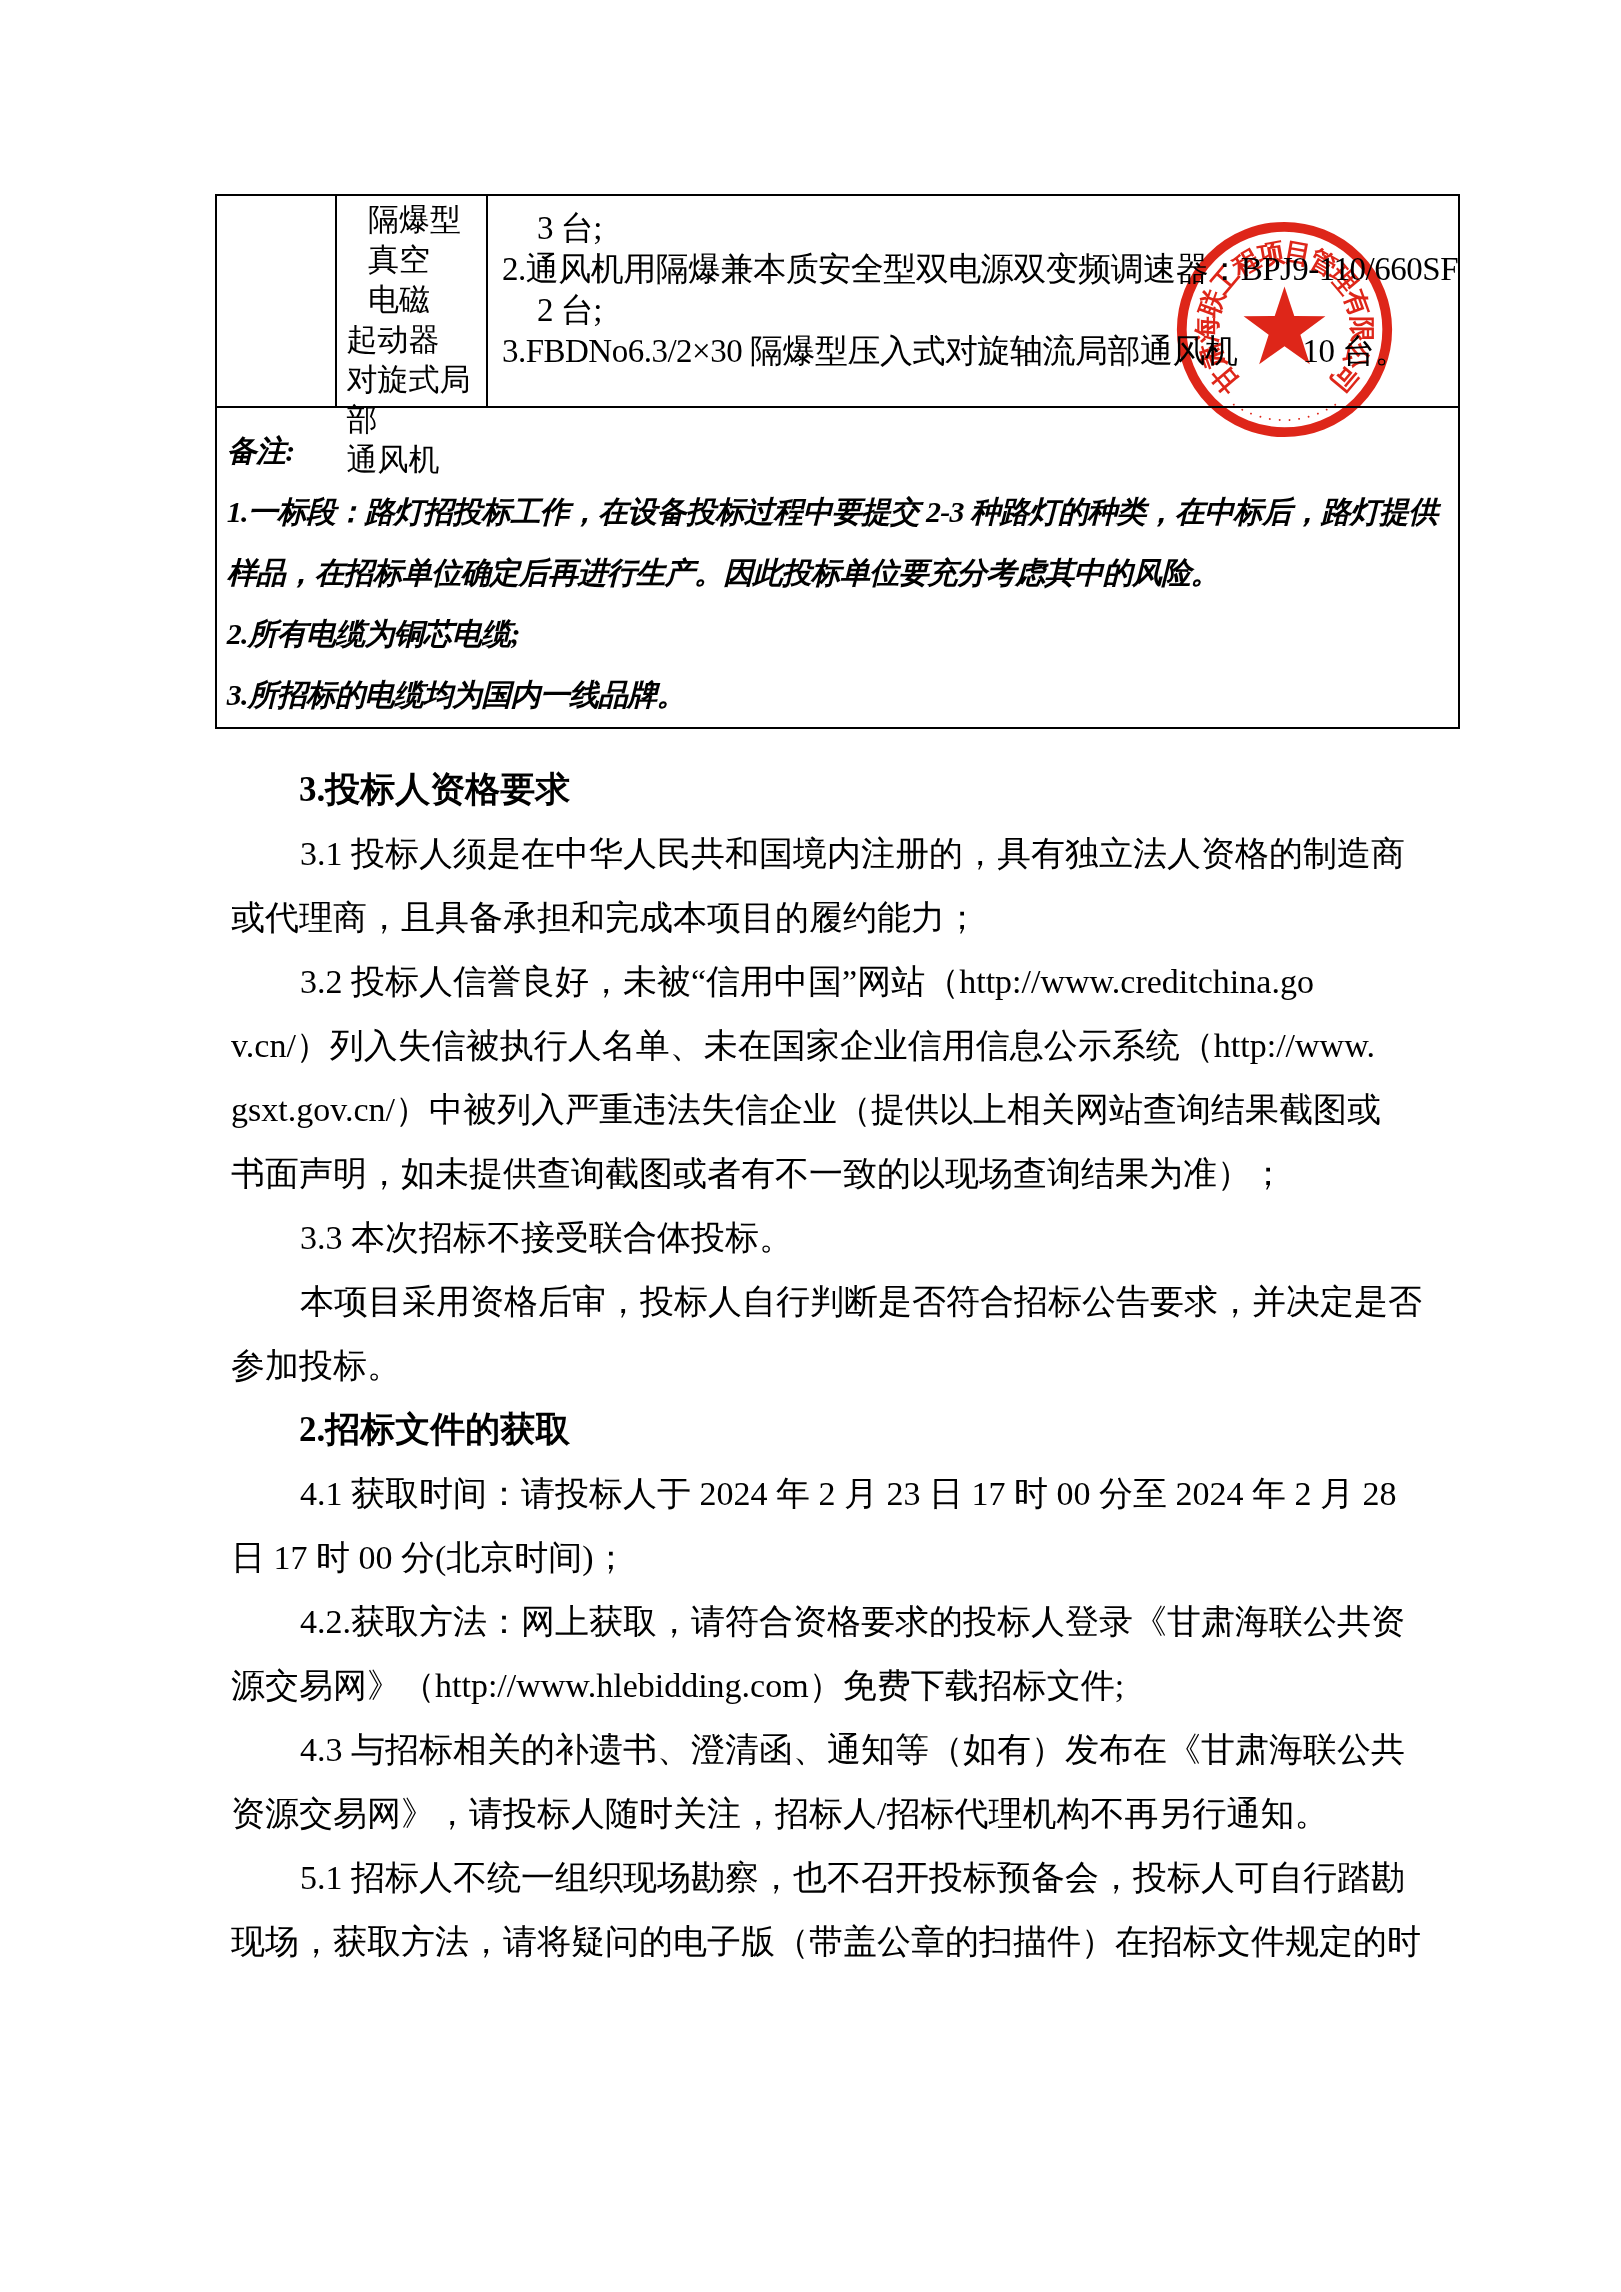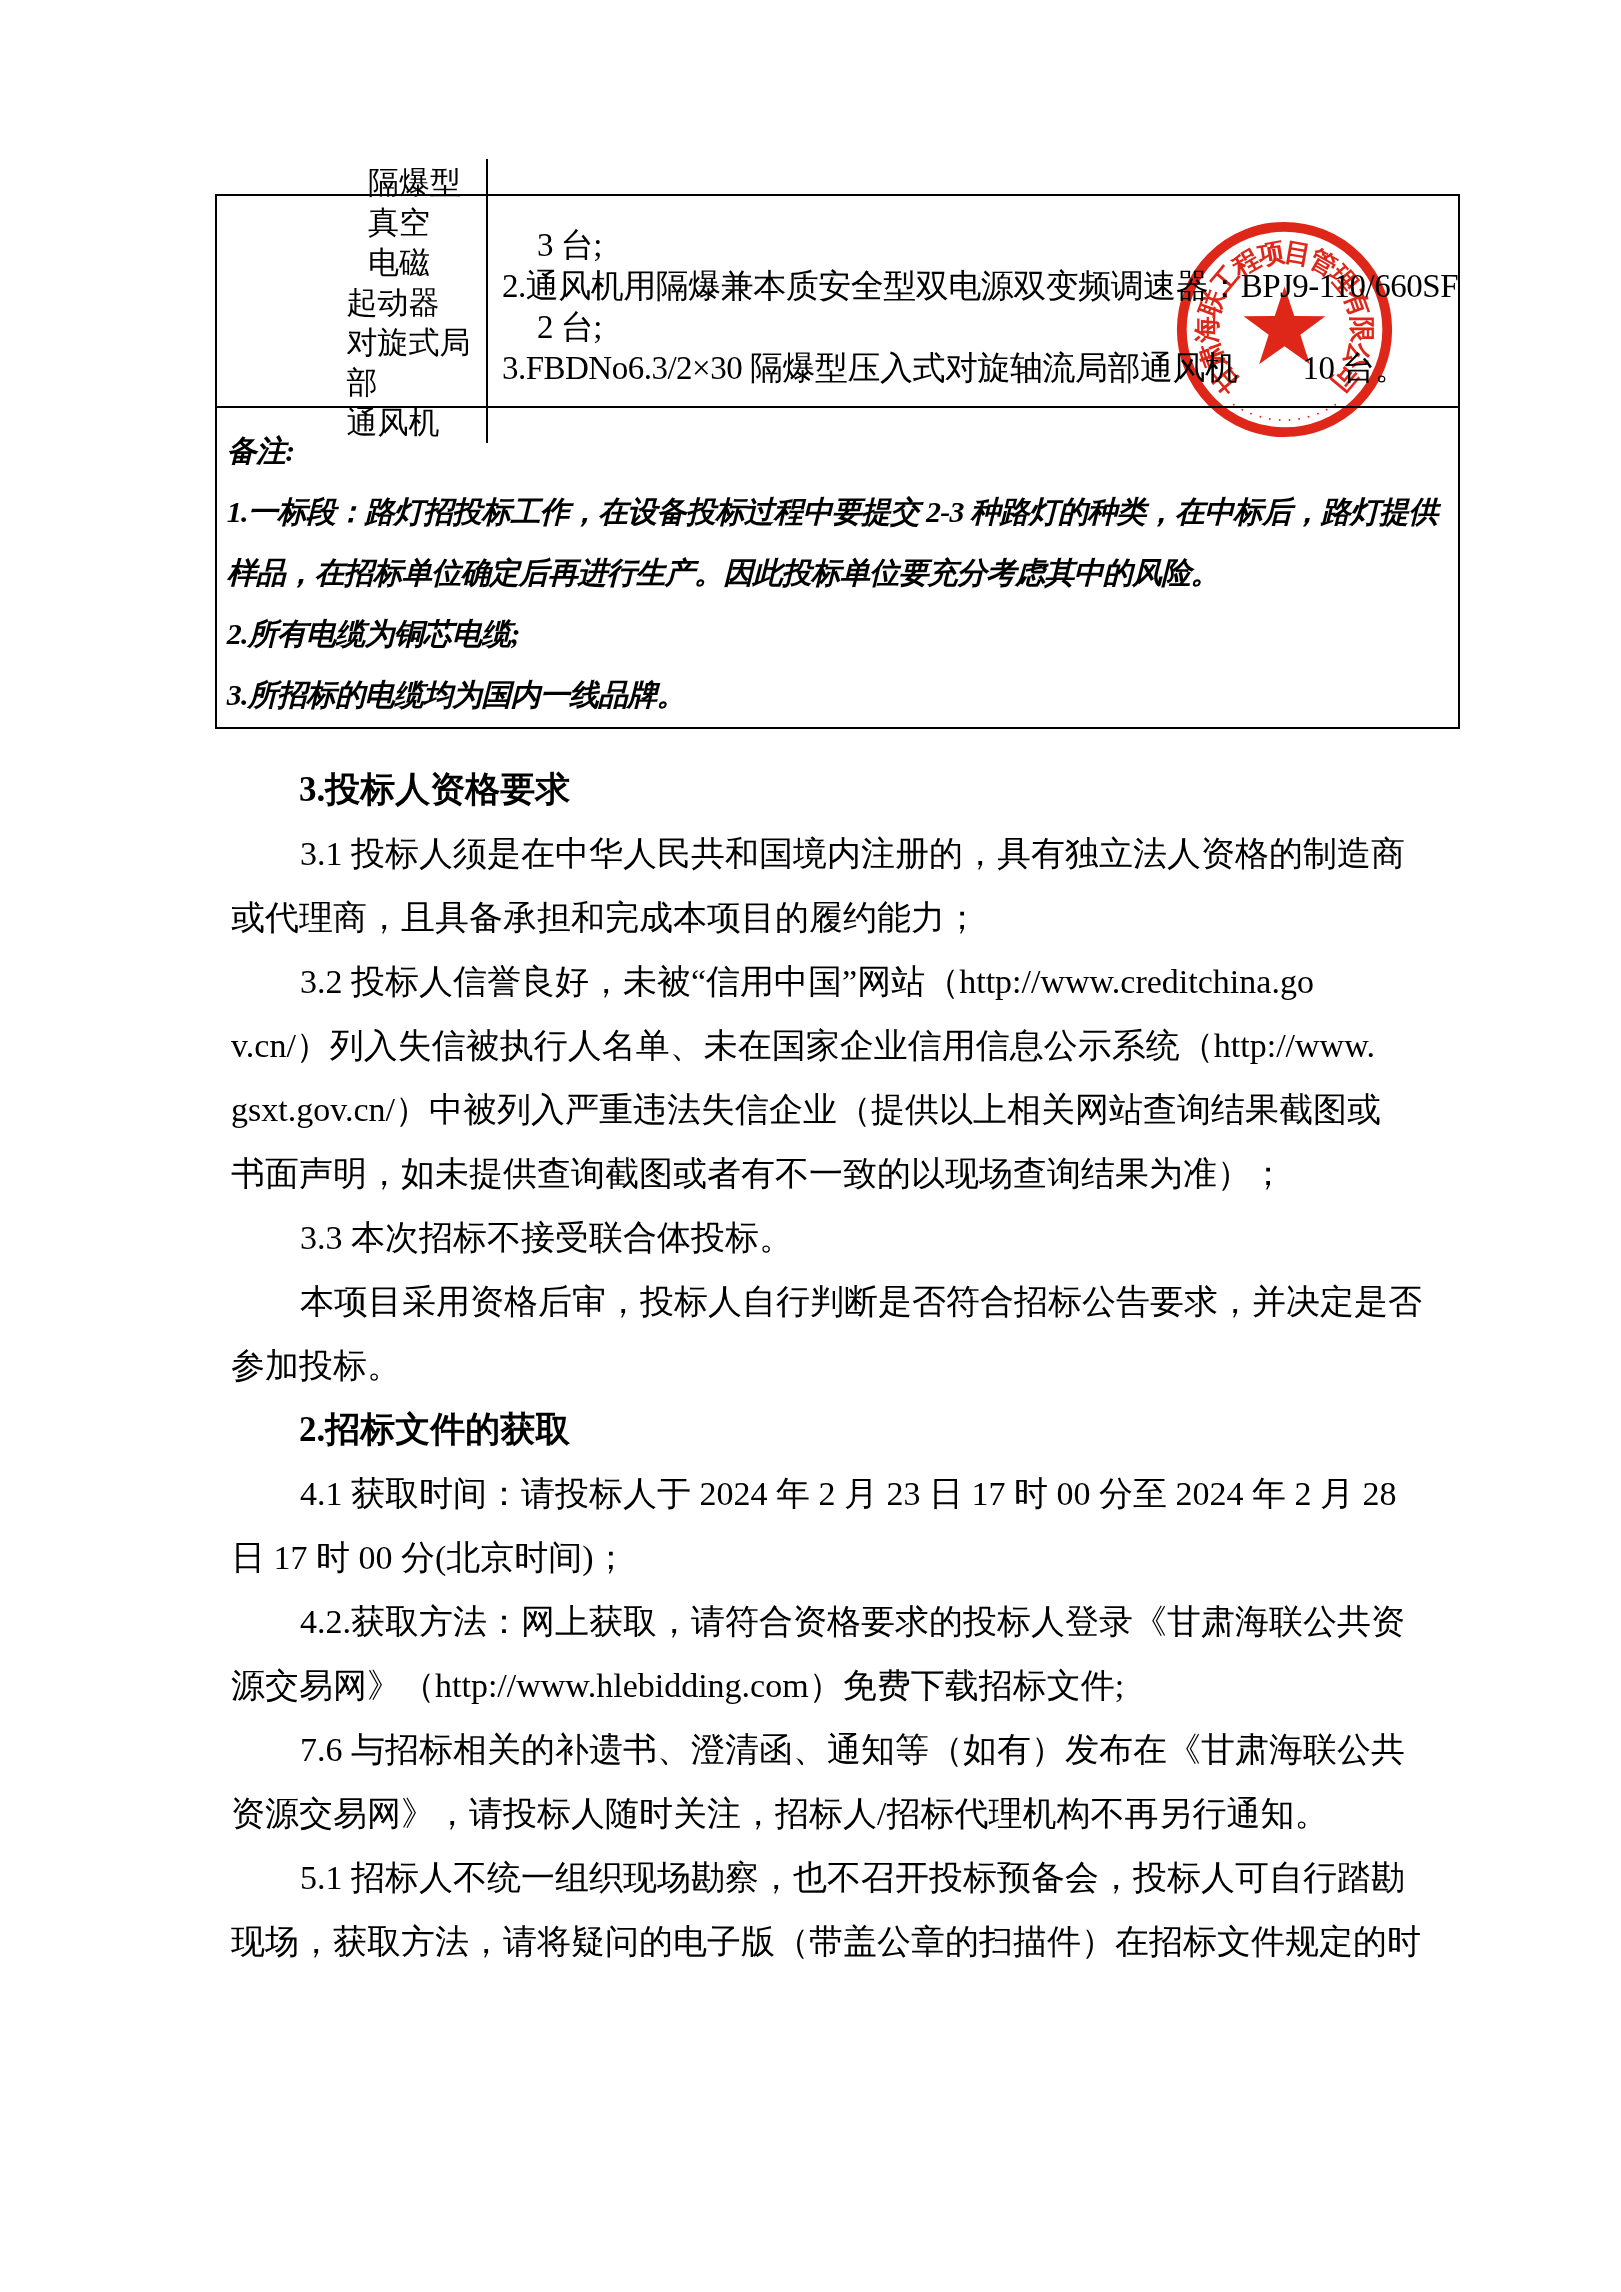--- a/index.html
+++ b/index.html
@@ -9,21 +9,21 @@
     background:#ffffff;
     font-family:"Liberation Serif","DejaVu Serif",serif;
     color:#000;
     overflow:hidden;
   }
   
   .doc-table{
     position:absolute;left:215px;top:194px;width:1245px;
     border:2.9px solid #000;box-sizing:border-box;
   }
-  .row1{display:flex;height:212px;border-bottom:2.9px solid #000;box-sizing:border-box;align-items:center;}
+  .row1{display:flex;height:212px;border-bottom:2.9px solid #000;box-sizing:border-box;}
   .cell1{width:158px;border-right:2.9px solid #000;box-sizing:border-box;}
   .cell2{
     width:197px;border-right:2.9px solid #000;box-sizing:border-box;
     padding:3.9px 0 0 9.8px;font-size:31px;line-height:40px;
   }
   .cell2 .tline.ind{padding-left:21.6px;}
   .cell3{
     flex:1;padding:11.8px 0 0 13.7px;box-sizing:border-box;
     font-size:33px;line-height:41px;letter-spacing:-0.5px;white-space:nowrap;
   }
@@ -163,21 +163,21 @@
       <div class="bline h">2.招标文件的获取</div>
 
       <div class="bline p1">4.1 获取时间：请投标人于 2024 年 2 月 23 日 17 时 00 分至 2024 年 2 月 28</div>
 
       <div class="bline p0">日 17 时 00 分(北京时间)；</div>
 
       <div class="bline p1">4.2.获取方法：网上获取，请符合资格要求的投标人登录《甘肃海联公共资</div>
 
       <div class="bline p0">源交易网》（http://www.hlebidding.com）免费下载招标文件;</div>
 
-      <div class="bline p1">7.6 与招标相关的补遗书、澄清函、通知等（如有）发布在《甘肃海联公共</div>
+      <div class="bline p1">4.3 与招标相关的补遗书、澄清函、通知等（如有）发布在《甘肃海联公共</div>
 
       <div class="bline p0">资源交易网》，请投标人随时关注，招标人/招标代理机构不再另行通知。</div>
 
 
       <div class="bline p1">5.1 招标人不统一组织现场勘察，也不召开投标预备会，投标人可自行踏勘</div>
 
       <div class="bline p0">现场，获取方法，请将疑问的电子版（带盖公章的扫描件）在招标文件规定的时</div>
     </div>
 
 </div>

